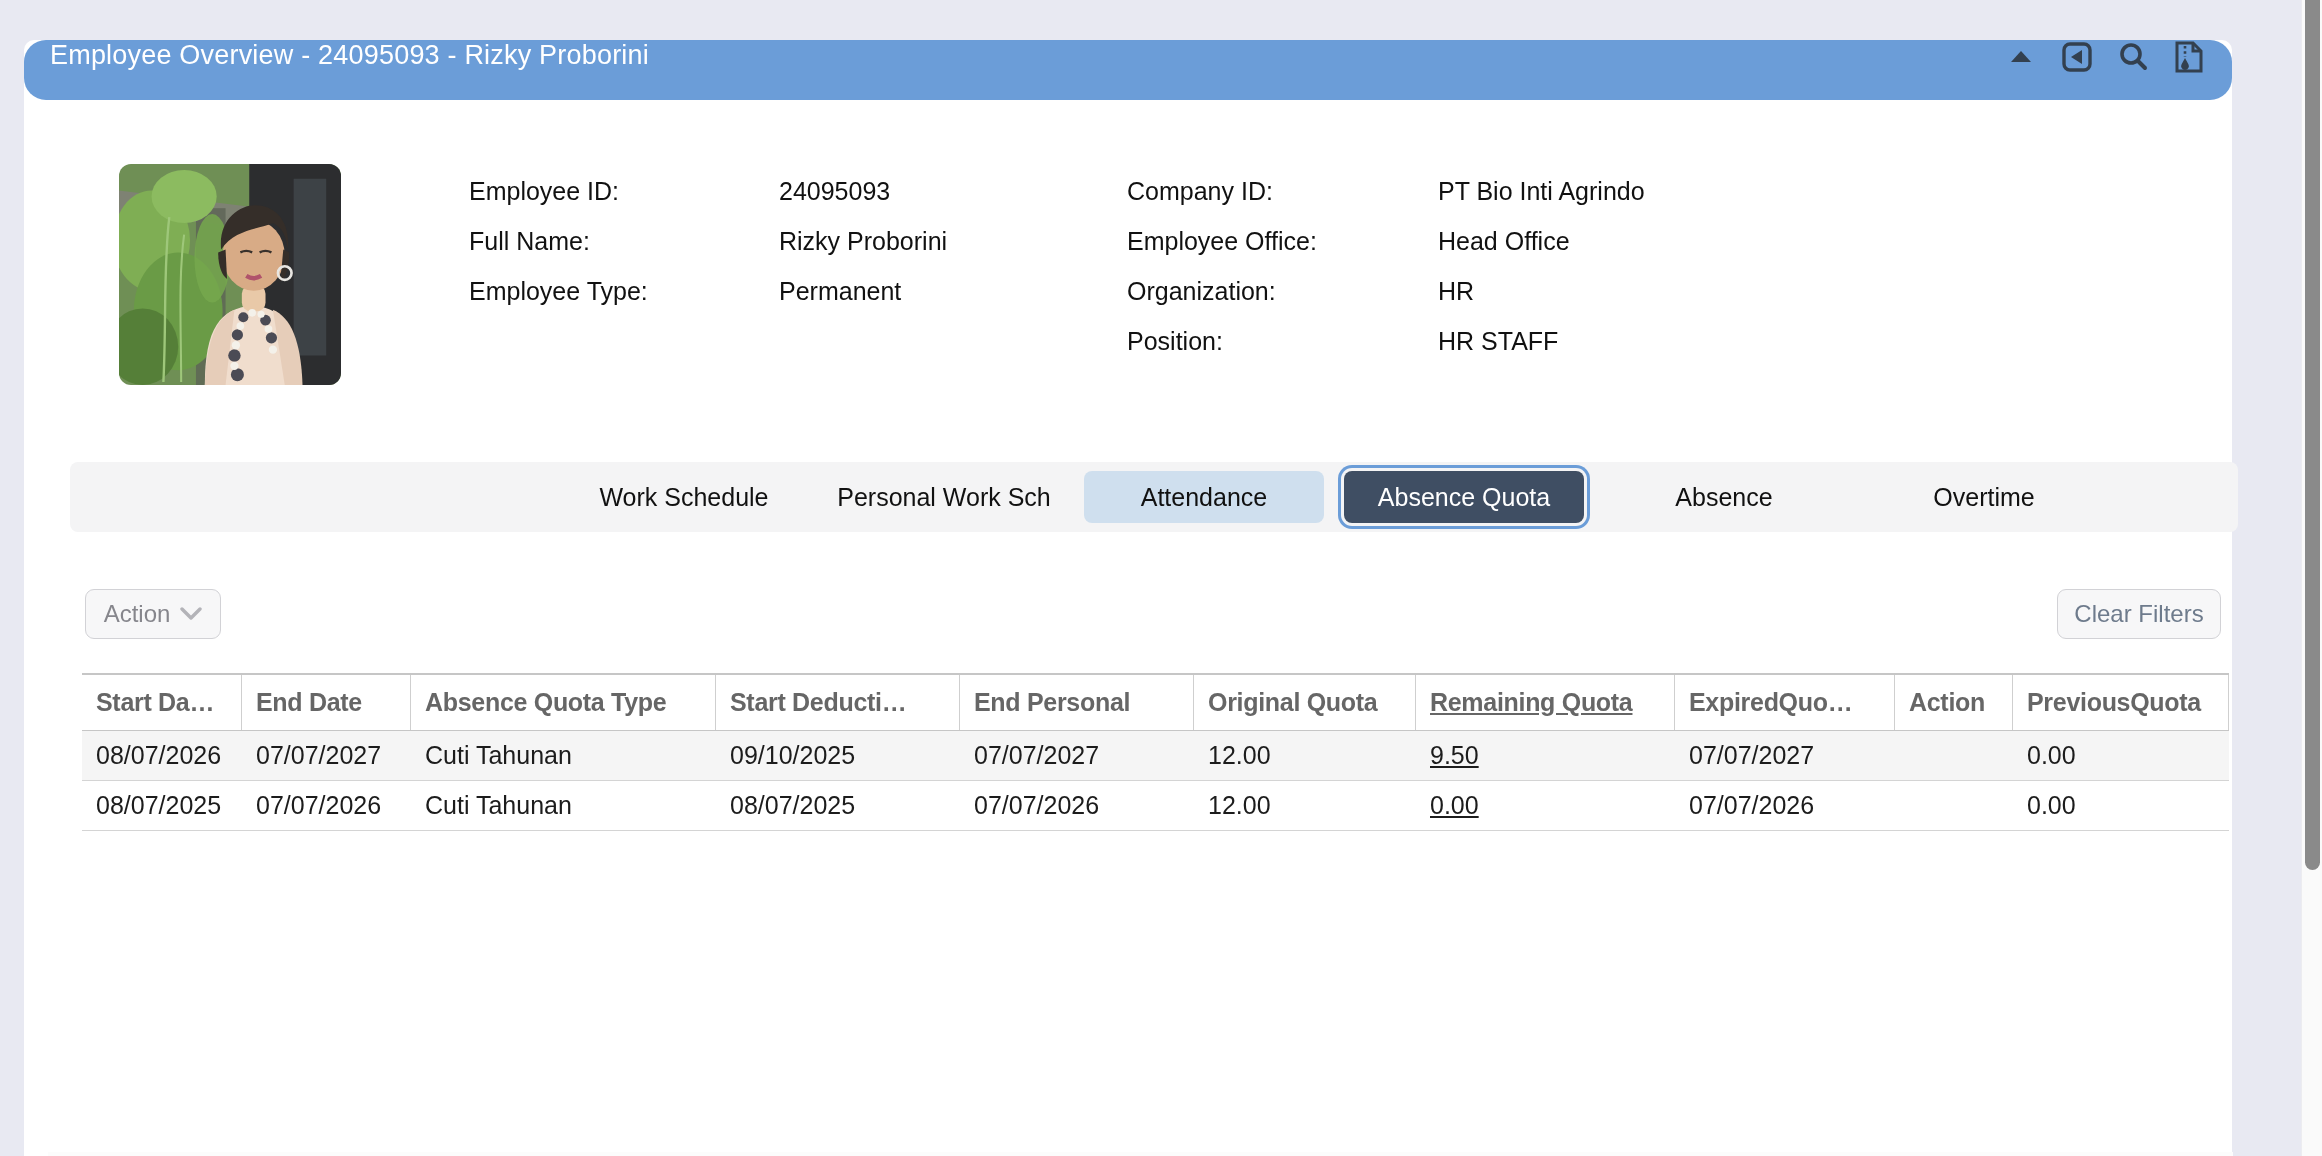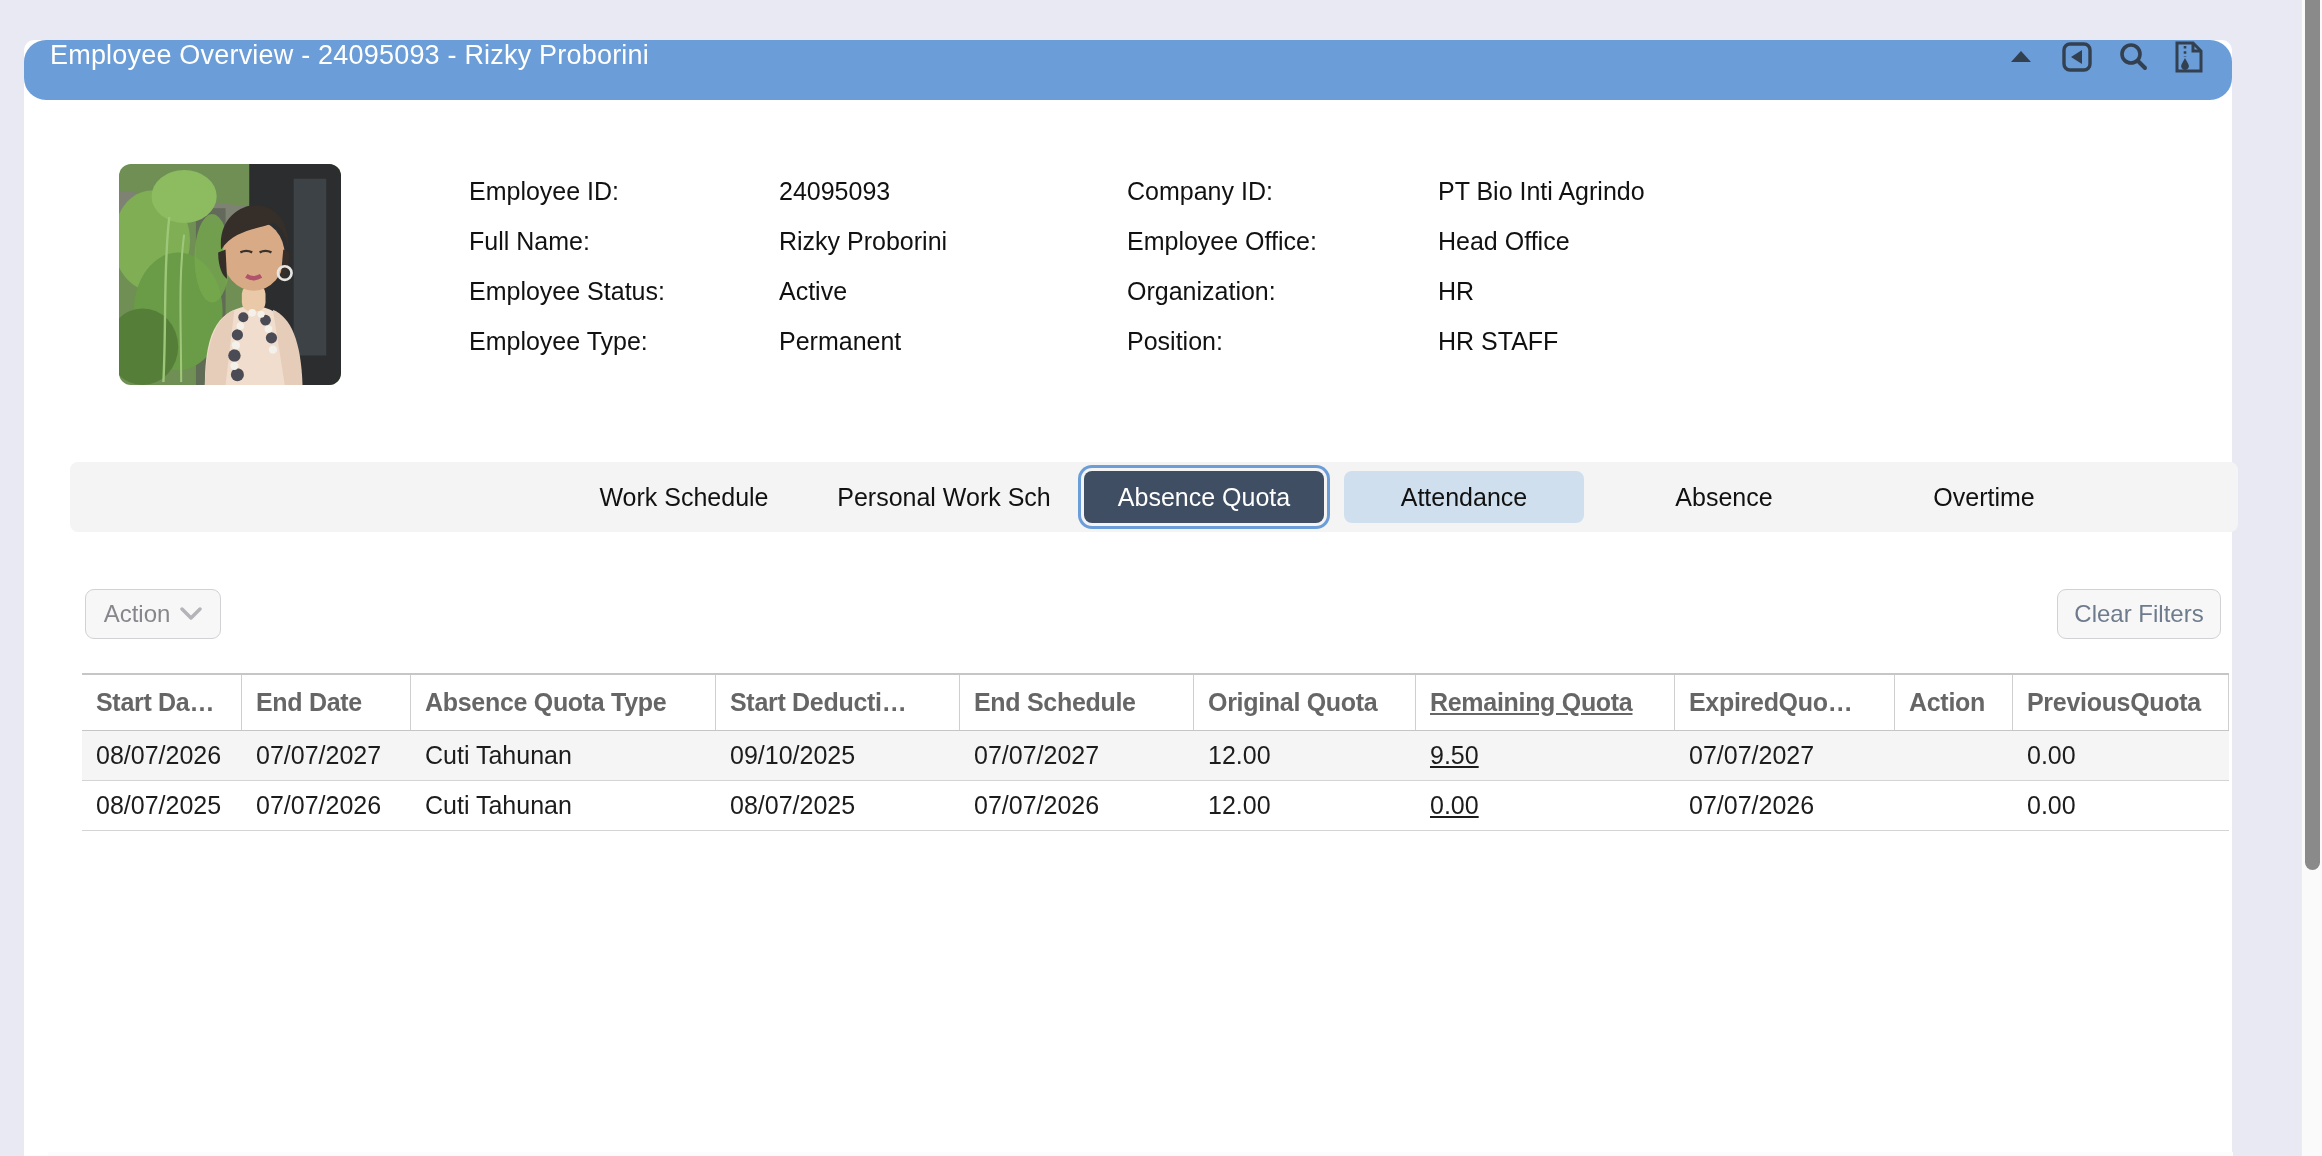--- a/index.html
+++ b/index.html
@@ -163,24 +163,20 @@
       <div class="info-row">
         <span class="lbl">Employee ID:</span>
         <span class="val">24095093</span>
       </div>
 
       <div class="info-row">
         <span class="lbl">Full Name:</span>
         <span class="val">Rizky Proborini</span>
       </div>
 
-      <div class="info-row">
-        <span class="lbl">Employee Status:</span>
-        <span class="val">Active</span>
-      </div>
 
       <div class="info-row">
         <span class="lbl">Employee Type:</span>
         <span class="val">Permanent</span>
       </div>
     </div>
   <div class="info-col col-right">
 
       <div class="info-row">
         <span class="lbl">Company ID:</span>
@@ -202,44 +198,44 @@
         <span class="val">HR STAFF</span>
       </div>
     </div>
 
   <div class="tabbar">
 
       <button class="tab">Work Schedule</button>
 
       <button class="tab">Personal Work Sch</button>
 
+      <button class="tab highlight">Attendance</button>
+
       <button class="tab active">Absence Quota</button>
-
-      <button class="tab highlight">Attendance</button>
 
       <button class="tab">Absence</button>
 
       <button class="tab">Overtime</button>
     </div>
 
   <button class="btn btn-action">
     <span>Action</span>
     <svg width="22" height="14" viewBox="0 0 22 14">
       <polyline points="2,2 11,11 20,2" fill="none" stroke="#b3b3b8" stroke-width="3.4" stroke-linecap="round" stroke-linejoin="round"></polyline>
     </svg>
   </button>
   <button class="btn btn-clear">Clear Filters</button>
 
   <div class="table">
     <div class="thead" id="thead">
         <div class="th c0">Start Da…</div>
         <div class="th c1">End Date</div>
         <div class="th c2">Absence Quota Type</div>
         <div class="th c3">Start Deducti…</div>
-        <div class="th c4">End Schedule</div>
+        <div class="th c4">End Personal</div>
         <div class="th c5">Original Quota</div>
         <div class="th c6">Remaining Quota</div>
         <div class="th c7">ExpiredQuo…</div>
         <div class="th c8">Action</div>
         <div class="th c9">PreviousQuota</div>
       </div>
     <div id="tbody">
         <div class="trow">
           <div class="td c0">08/07/2026</div>
           <div class="td c1">07/07/2027</div>

